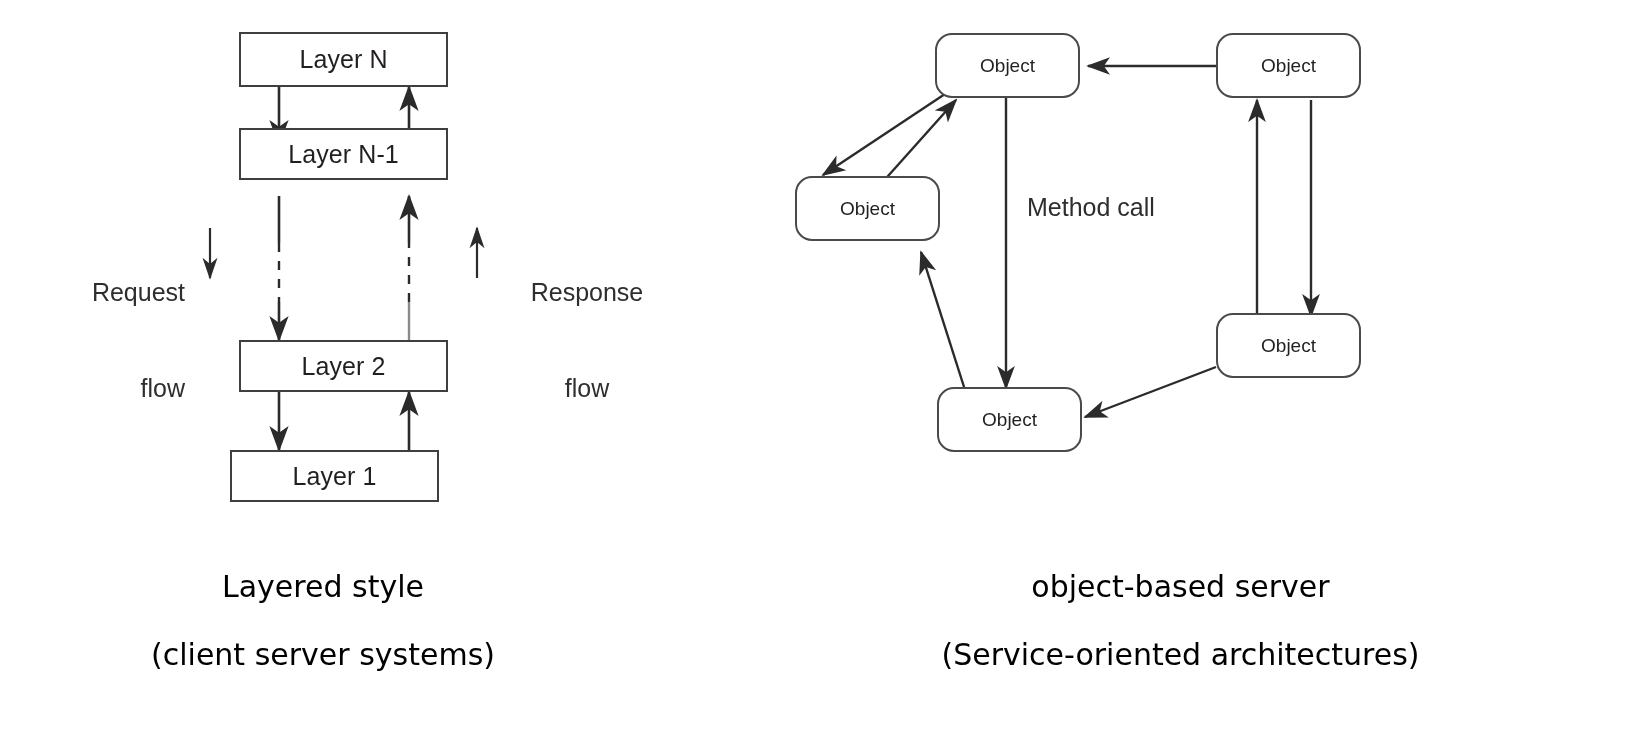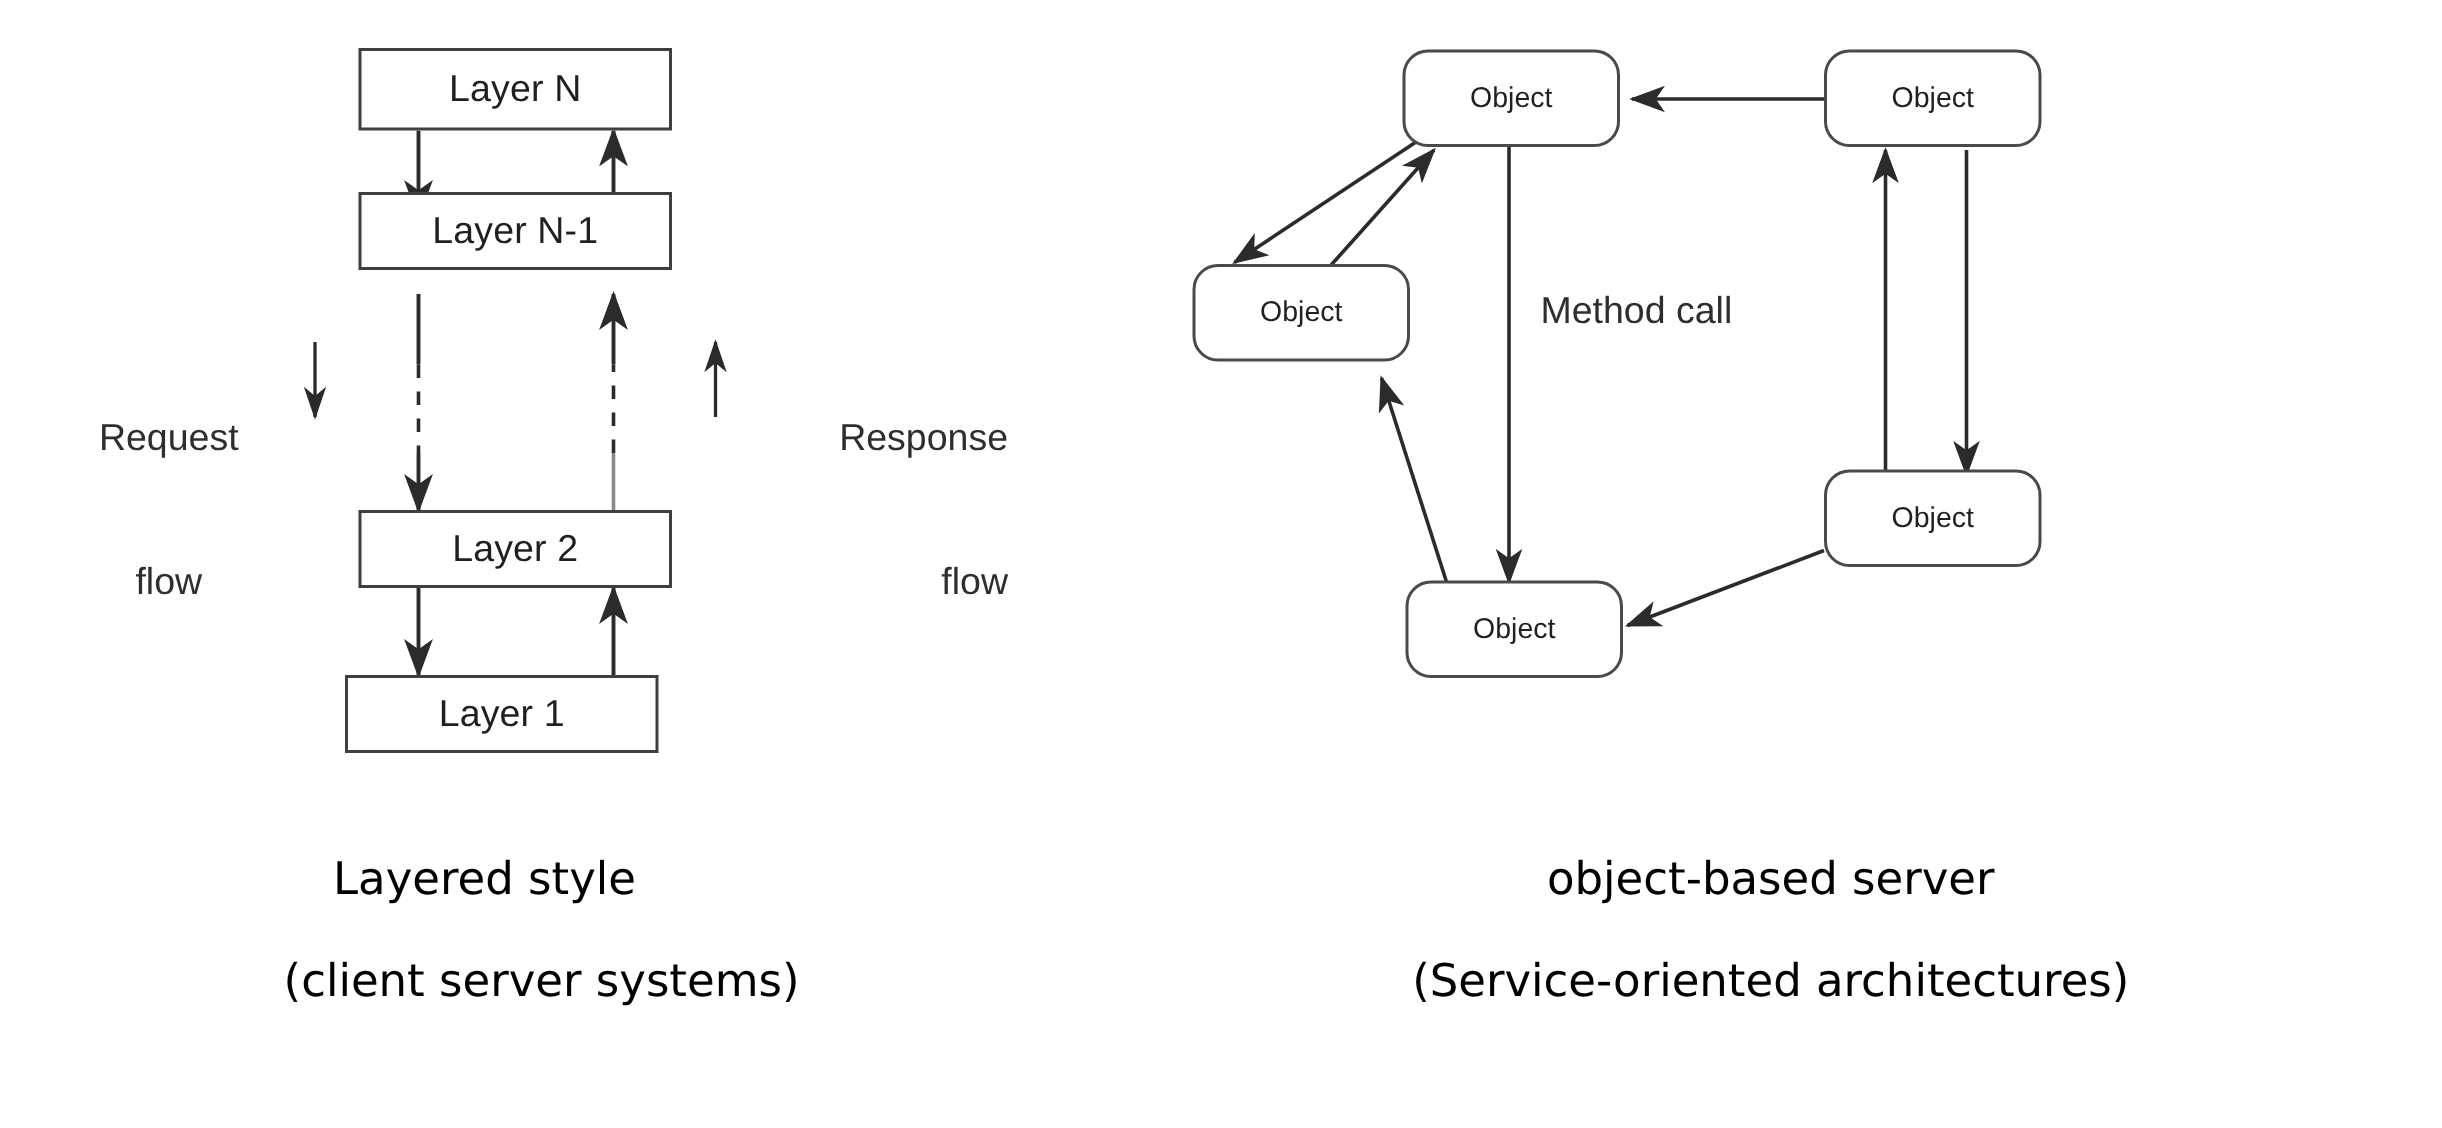--- a/index.html
+++ b/index.html
@@ -55,22 +55,22 @@
   }
   
   .annot {
     position: absolute;
     font-family: Liberation Sans, sans-serif;
     font-size: 25px;
     color: #2e2e2e;
     line-height: 1.28;
     white-space: pre;
   }
-  .annot.right-align { text-align: center; }
-  .annot.left-align  { text-align: right; }
+  .annot.right-align { text-align: right; }
+  .annot.left-align  { text-align: center; }
   
   .caption {
     position: absolute;
     font-family: "DejaVu Sans", sans-serif;
     font-size: 30px;
     color: #000000;
     text-align: center;
     white-space: nowrap;
   }
 </style>
@@ -168,18 +168,18 @@
     <span>Object</span>
   </div>
 
   <div class="object-box" style="left:937px; top:387px; width:145px; height:65px;">
     <span>Object</span>
   </div>
 
   <div class="annot" style="left:1027px; top:191px;">Method call</div>
 
   <div class="caption" style="left:113px; top:569px; width:420px;">Layered style</div>
-  <div class="caption" style="left:113px; top:637px; width:420px;text-align:right;">(client server systems)</div>
+  <div class="caption" style="left:113px; top:637px; width:420px;">(client server systems)</div>
 
   <div class="caption" style="left:928px; top:569px; width:505px;">object-based server</div>
   <div class="caption" style="left:928px; top:637px; width:505px;">(Service-oriented architectures)</div>
 
 </div>
 
 </body></html>

